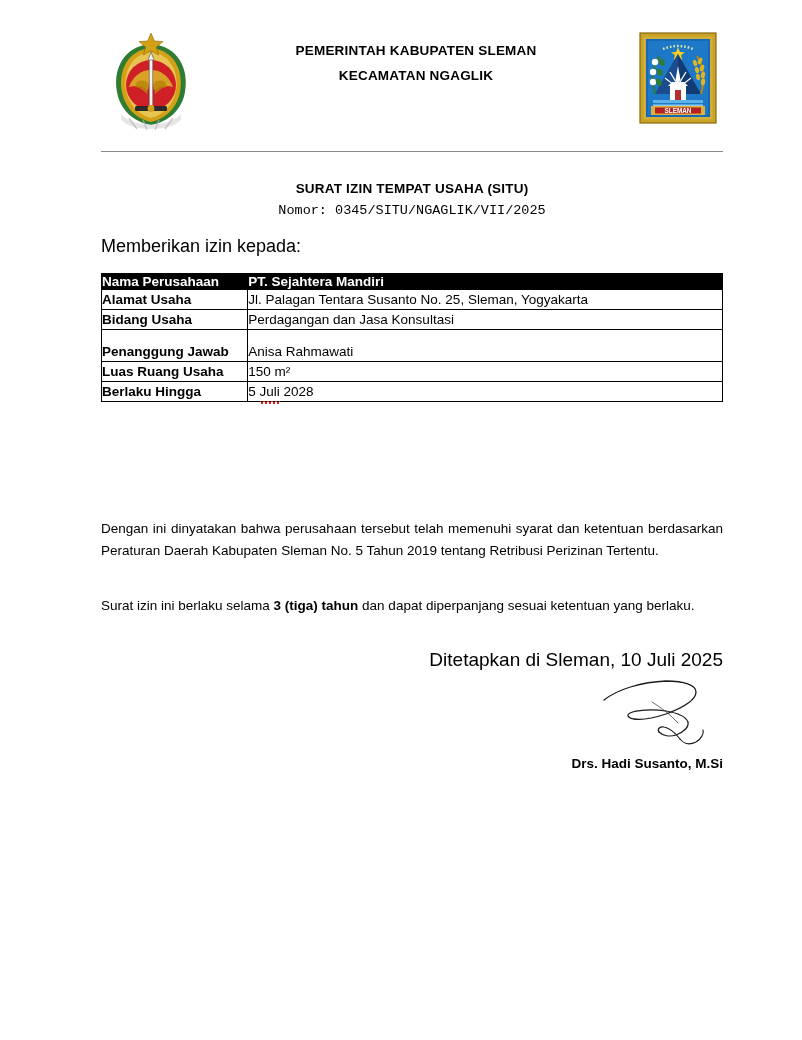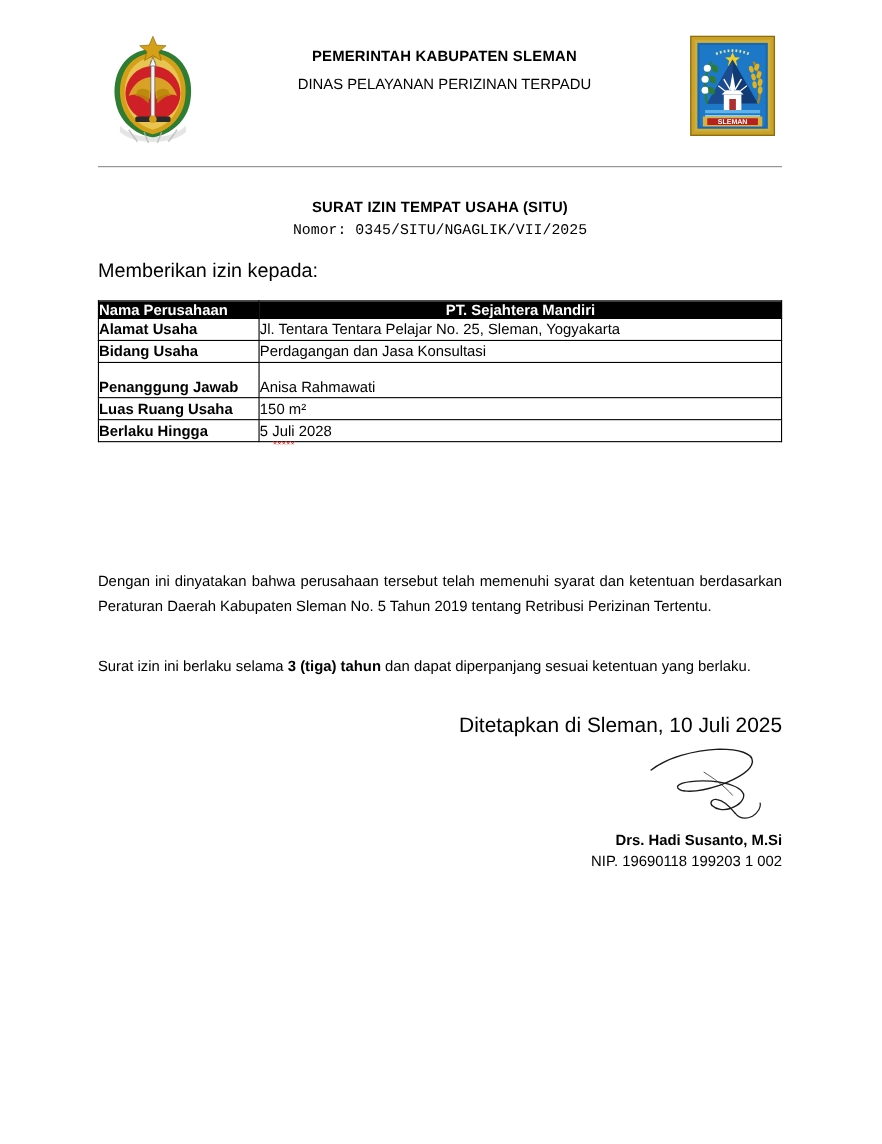--- a/index.html
+++ b/index.html
@@ -11,21 +11,21 @@
   body {
     width: 802px;
     height: 1040px;
     font-family: "Liberation Sans", sans-serif;
     color: #000000;
     position: relative;
     overflow: hidden;
   }
   .page {
     position: absolute;
-    left: 0; top: 0;
+    left: 12px; top: 0;
     width: 664px;
     height: 1040px;
   }
 
   
   .letterhead {
     position: absolute;
     left: 89px;
     top: 28px;
     width: 622px;
@@ -130,21 +130,20 @@
     color: #ffffff;
   }
   .hdr-label {
     font-size: 13.5px;
     font-weight: bold;
     padding: 11px 0 11px 12px;
   }
   .hdr-value {
     font-size: 13.5px;
     font-weight: bold;
-    text-align: center;
     padding: 11px 10px;
   }
 
   .row-label {
     font-size: 13.5px;
     font-weight: bold;
     padding: 10px 8px 10px 12px;
     line-height: 19px;
   }
   .row-value {
@@ -259,21 +258,21 @@
         <rect x="28" y="76" width="32" height="5" rx="1.5" fill="#2b2b2b"></rect>
         <circle cx="44" cy="78.5" r="3.4" fill="#d4a017"></circle>
 
         <path d="M14 84 C26 98 62 98 74 84 L74 90 C62 102 26 102 14 90 Z" fill="#cfcfcf" opacity="0.55"></path>
         <path d="M22 88 L30 99 M36 90 L40 100 M52 90 L48 100 M66 88 L58 99" stroke="#b5b5b5" stroke-width="1.4" fill="none" opacity="0.75"></path>
       </svg>
     </div>
 
     <div class="lh-text">
       <div class="lh-line1">PEMERINTAH KABUPATEN SLEMAN</div>
-      <div class="lh-line3">DINAS PELAYANAN PERIZINAN TERPADU</div>
+      <div class="lh-line2">KECAMATAN NGAGLIK</div>
     </div>
 
     <div class="emblem-right">
       <svg viewBox="0 0 78 92" width="78" height="92" aria-hidden="true">
 
         <rect x="1" y="1" width="76" height="90" fill="#c9a227" stroke="#8a6a0a" stroke-width="1.2"></rect>
         <rect x="4.5" y="4.5" width="69" height="83" fill="#cfae3a"></rect>
 
         <rect x="7" y="7" width="64" height="78" fill="#1769b5"></rect>
 
@@ -340,21 +339,21 @@
       <col class="col-label">
       <col class="col-value">
     </colgroup>
     <tbody>
       <tr class="hdr-row">
         <td class="hdr-label">Nama Perusahaan</td>
         <td class="hdr-value">PT. Sejahtera Mandiri</td>
       </tr>
       <tr>
         <td class="row-label">Alamat Usaha</td>
-        <td class="row-value">Jl. Tentara Tentara Pelajar No. 25, Sleman, Yogyakarta</td>
+        <td class="row-value">Jl. Palagan Tentara Susanto No. 25, Sleman, Yogyakarta</td>
       </tr>
       <tr>
         <td class="row-label">Bidang Usaha</td>
         <td class="row-value">Perdagangan dan Jasa Konsultasi</td>
       </tr>
       <tr class="row-tall">
         <td class="row-label">Penanggung Jawab</td>
         <td class="row-value">Anisa Rahmawati</td>
       </tr>
       <tr>
@@ -381,15 +380,14 @@
         <path d="M34 41 C28 40 26 37 30 35 C36 32 52 31 66 33 C78 35 86 39 88 44" stroke-width="1.2"></path>
         <path d="M88 44 C89 49 84 54 76 57 C70 59 63 58 59 54" stroke-width="1.2"></path>
         <path d="M59 54 C57 51 60 48 64 49 C70 50 76 56 80 61" stroke-width="1.2"></path>
         <path d="M80 61 C84 66 90 67 96 64 C101 61 104 56 103 52" stroke-width="1.1"></path>
         <path d="M52 24 C60 29 70 36 78 45" stroke-width="0.9" opacity="0.75"></path>
       </g>
     </svg>
   </div>
 
   <div class="sig-name">Drs. Hadi Susanto, M.Si</div>
-  <div class="sig-nip">NIP. 19690118 199203 1 002</div>
 
 </div>
 
 </body></html>

